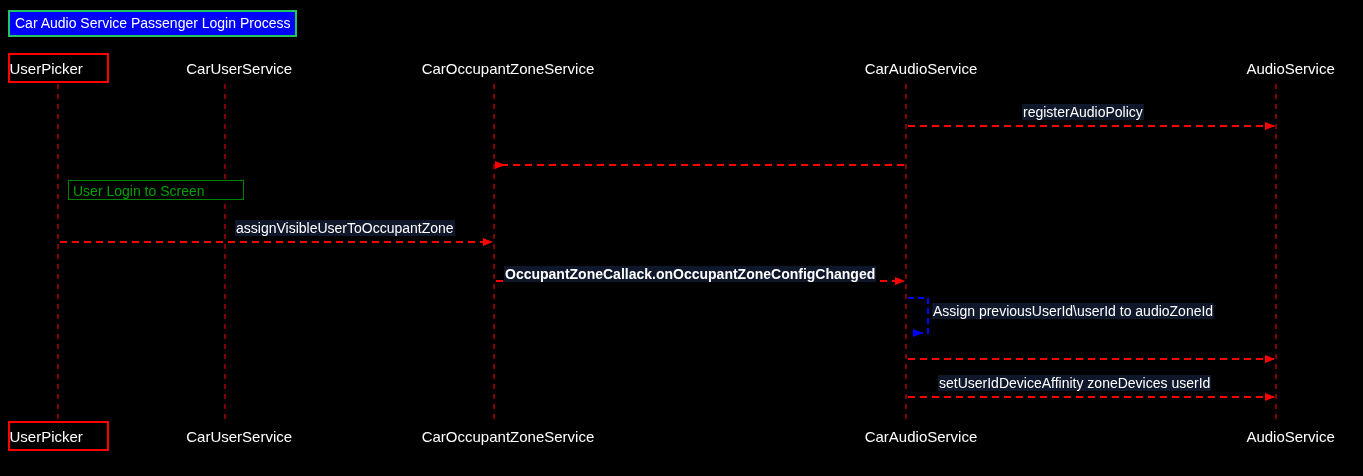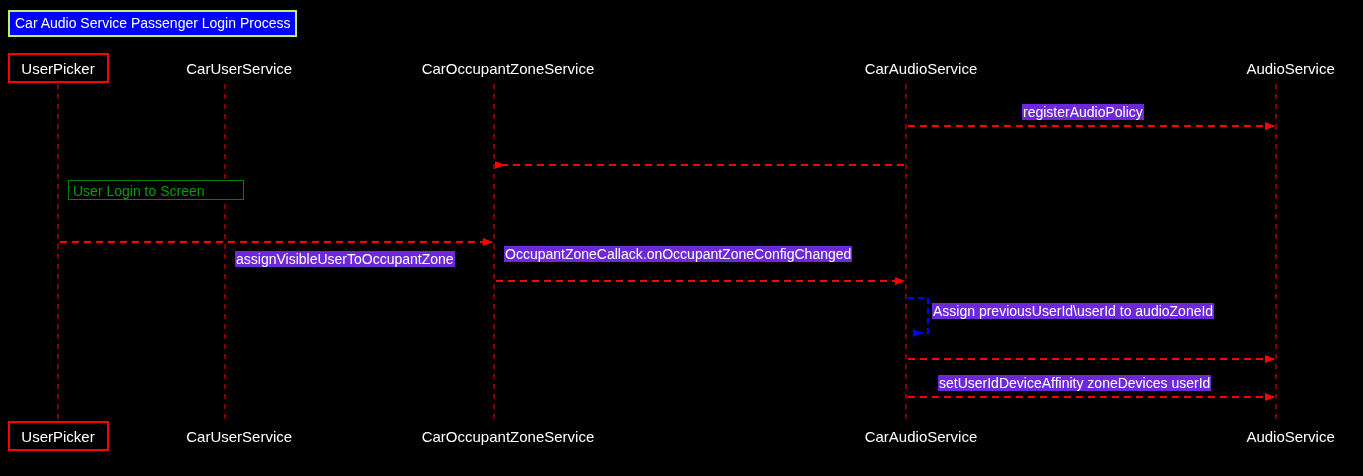--- a/index.html
+++ b/index.html
@@ -18,38 +18,37 @@
     position: absolute;
     left: 0; top: 0;
     width: 1363px;
     height: 476px;
   }
   .title-box {
     position: absolute;
     left: 8px;
     top: 10px;
     background: #0000ff;
-    border: 2px solid #bef264;
+    border: 2px solid #22c55e;
     padding: 2px 5px 3px 5px;
     box-sizing: border-box;
   }
   .title-text {
     color: #ffffff;
     font-size: 14px;
     line-height: 16px;
     white-space: nowrap;
   }
   .actor-box {
     position: absolute;
     background: #000000;
     border: 2px solid #ff0000;
     box-sizing: border-box;
     display: flex;
     align-items: center;
-    justify-content: center;
   }
   .actor-plain {
     position: absolute;
     background: #000000;
     box-sizing: border-box;
     display: flex;
     align-items: center;
     justify-content: flex-end;
   }
   .actor-label {
@@ -57,21 +56,21 @@
     font-size: 15px;
     line-height: 17px;
     white-space: nowrap;
   }
   .msg-label {
     position: absolute;
     color: #ffffff;
     font-size: 14px;
     line-height: 16px;
     white-space: nowrap;
-    background: #6d28d9;
+    background: #0f172a;
     padding: 0 1px;
   }
   .note-box {
     position: absolute;
     background: #000000;
     border: 1px solid #008000;
     box-sizing: border-box;
     padding: 1px 4px;
   }
   .note-text {
@@ -135,18 +134,18 @@
       <span class="actor-label">CarOccupantZoneService</span>
     </div>
     <div class="actor-plain" style="left: 834.75px; top: 421px; width: 142.5px; height: 30px;">
       <span class="actor-label">CarAudioService</span>
     </div>
     <div class="actor-plain" style="left: 1217.2px; top: 421px; width: 117.6px; height: 30px;">
       <span class="actor-label">AudioService</span>
     </div>
     <div class="title-box"><span class="title-text">Car Audio Service Passenger Login Process</span></div>
     <div class="msg-label" style="left: 1022px; top: 104px;">registerAudioPolicy</div>
-    <div class="msg-label" style="left: 235px; top: 220px; margin-top: 31px;">assignVisibleUserToOccupantZone</div>
-    <div class="msg-label" style="left: 504px; top: 246px;">OccupantZoneCallack.onOccupantZoneConfigChanged</div>
+    <div class="msg-label" style="left: 235px; top: 220px;">assignVisibleUserToOccupantZone</div>
+    <div class="msg-label" style="left: 504px; top: 266px; font-weight: bold;">OccupantZoneCallack.onOccupantZoneConfigChanged</div>
     <div class="msg-label" style="left: 938px; top: 375px;">setUserIdDeviceAffinity zoneDevices userId</div>
     <div class="msg-label" style="left: 932px; top: 303px;">Assign previousUserId\userId to audioZoneId</div>
     <div class="note-box" style="left: 68px; top: 180px; width: 176px; height: 20px;"><span class="note-text">User Login to Screen</span></div>
   </div>
 
 </body></html>

